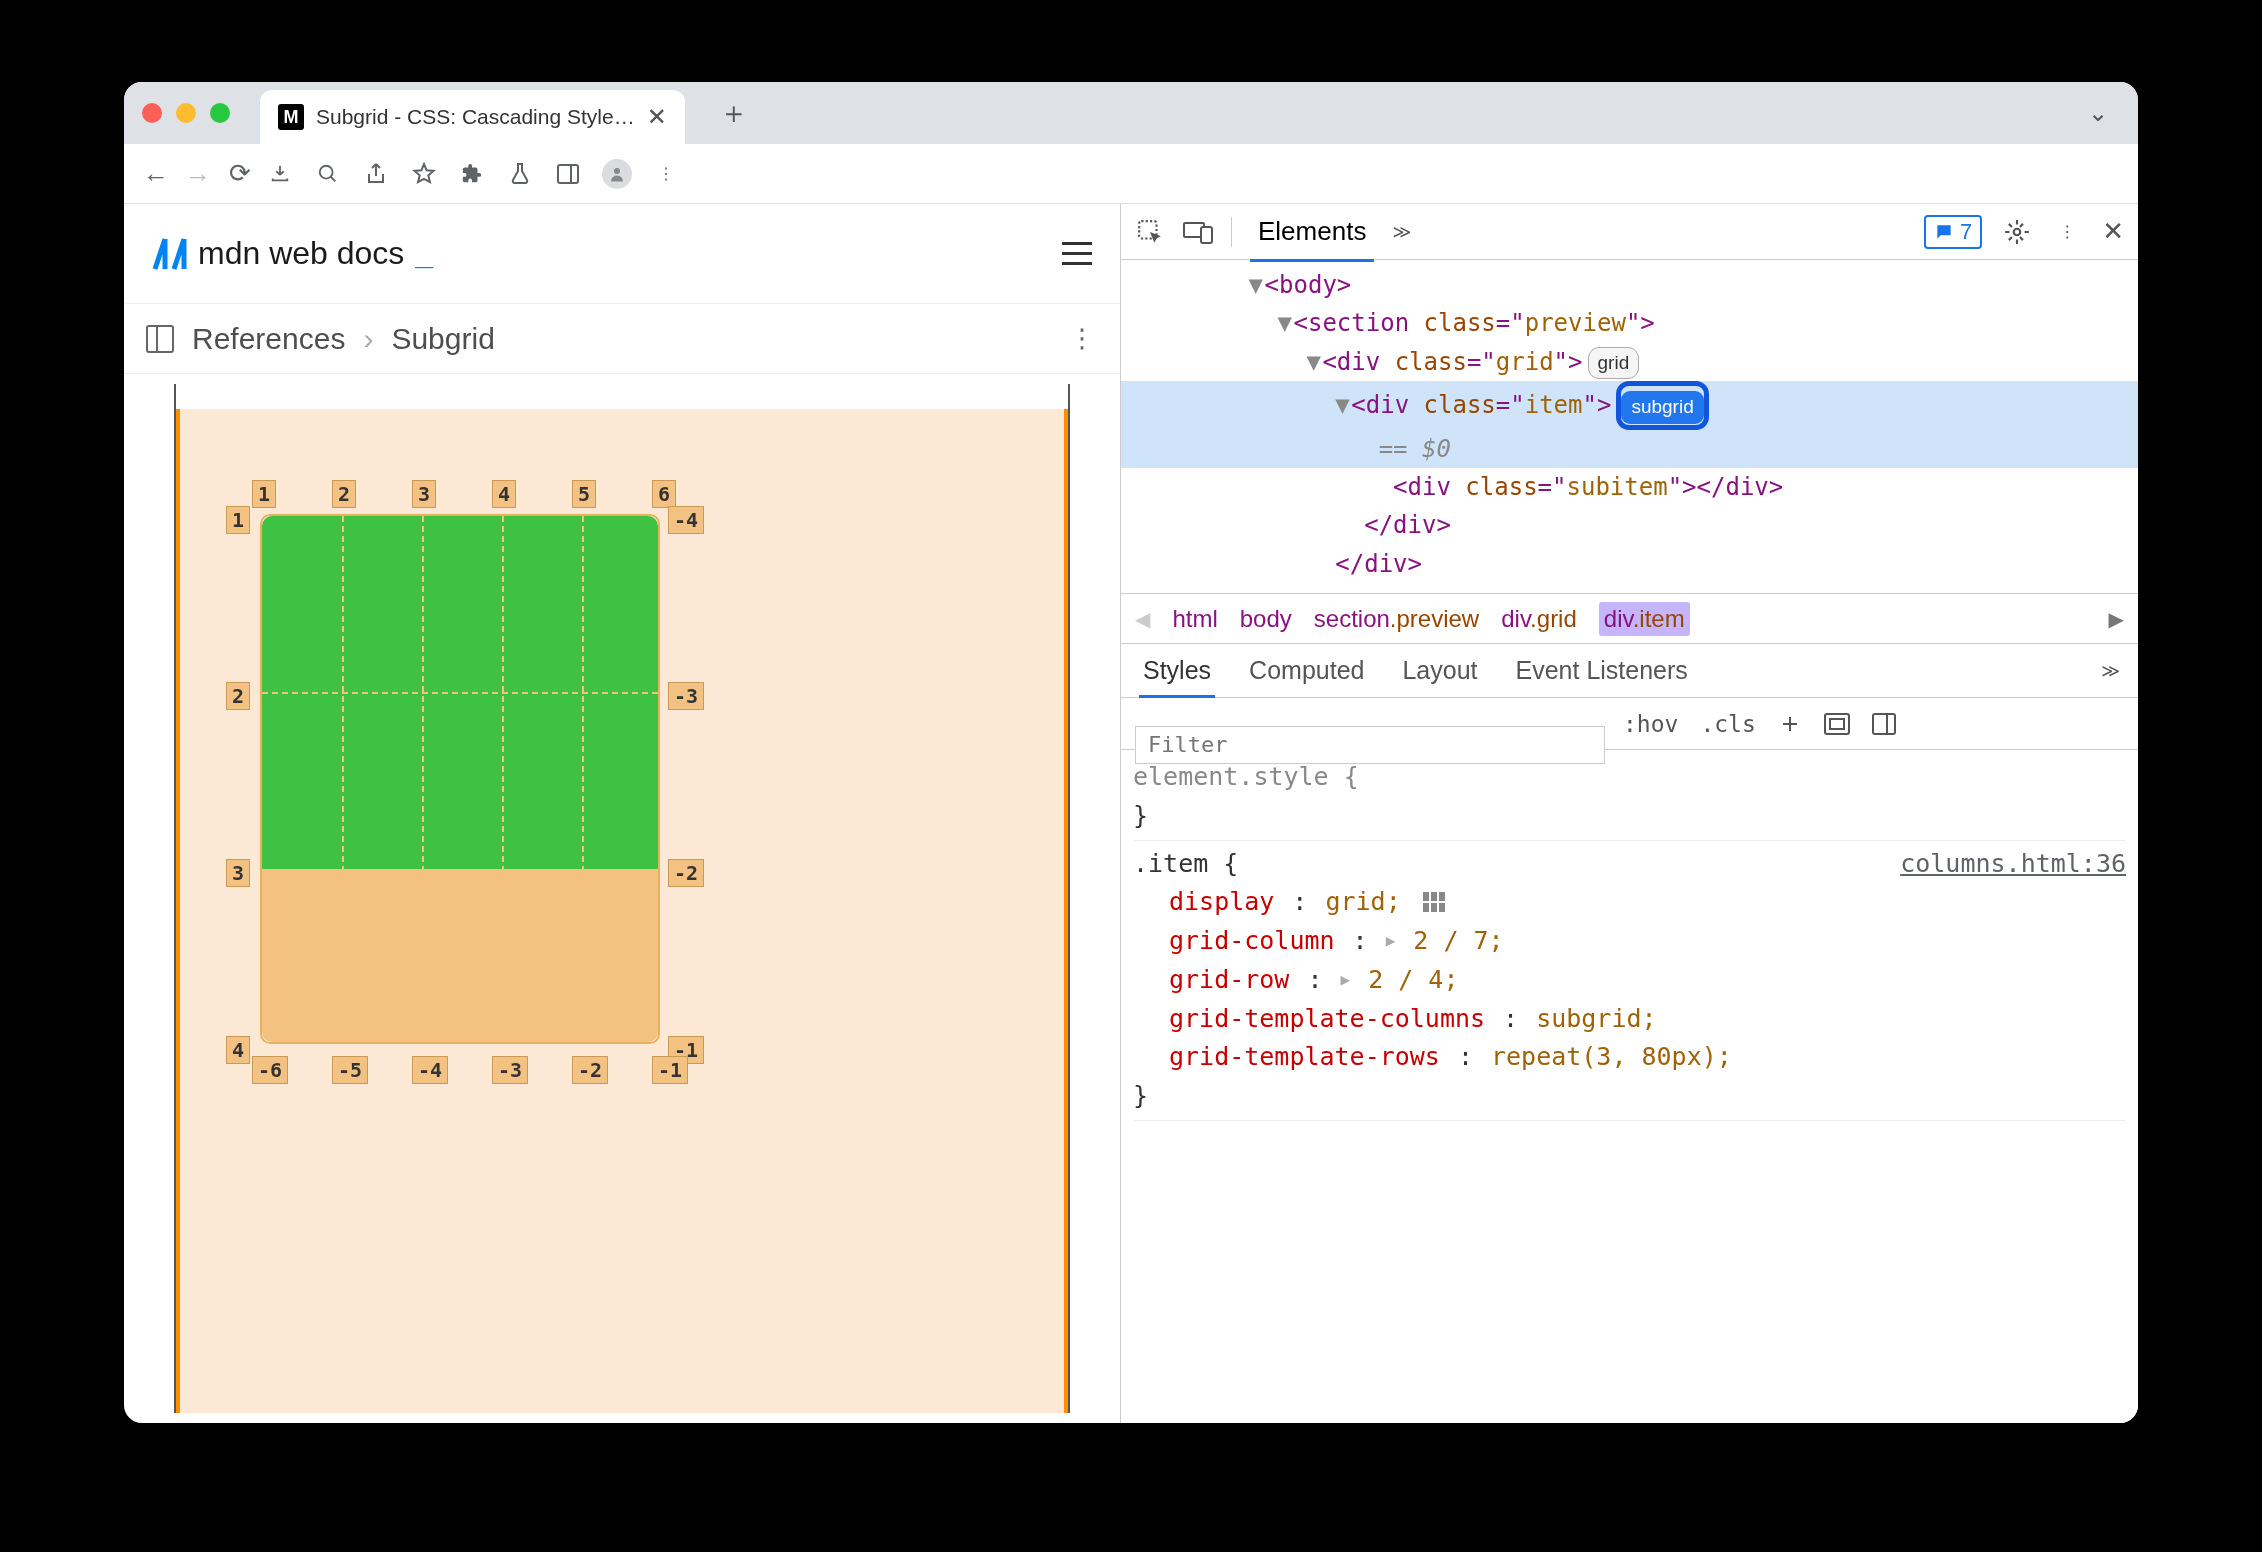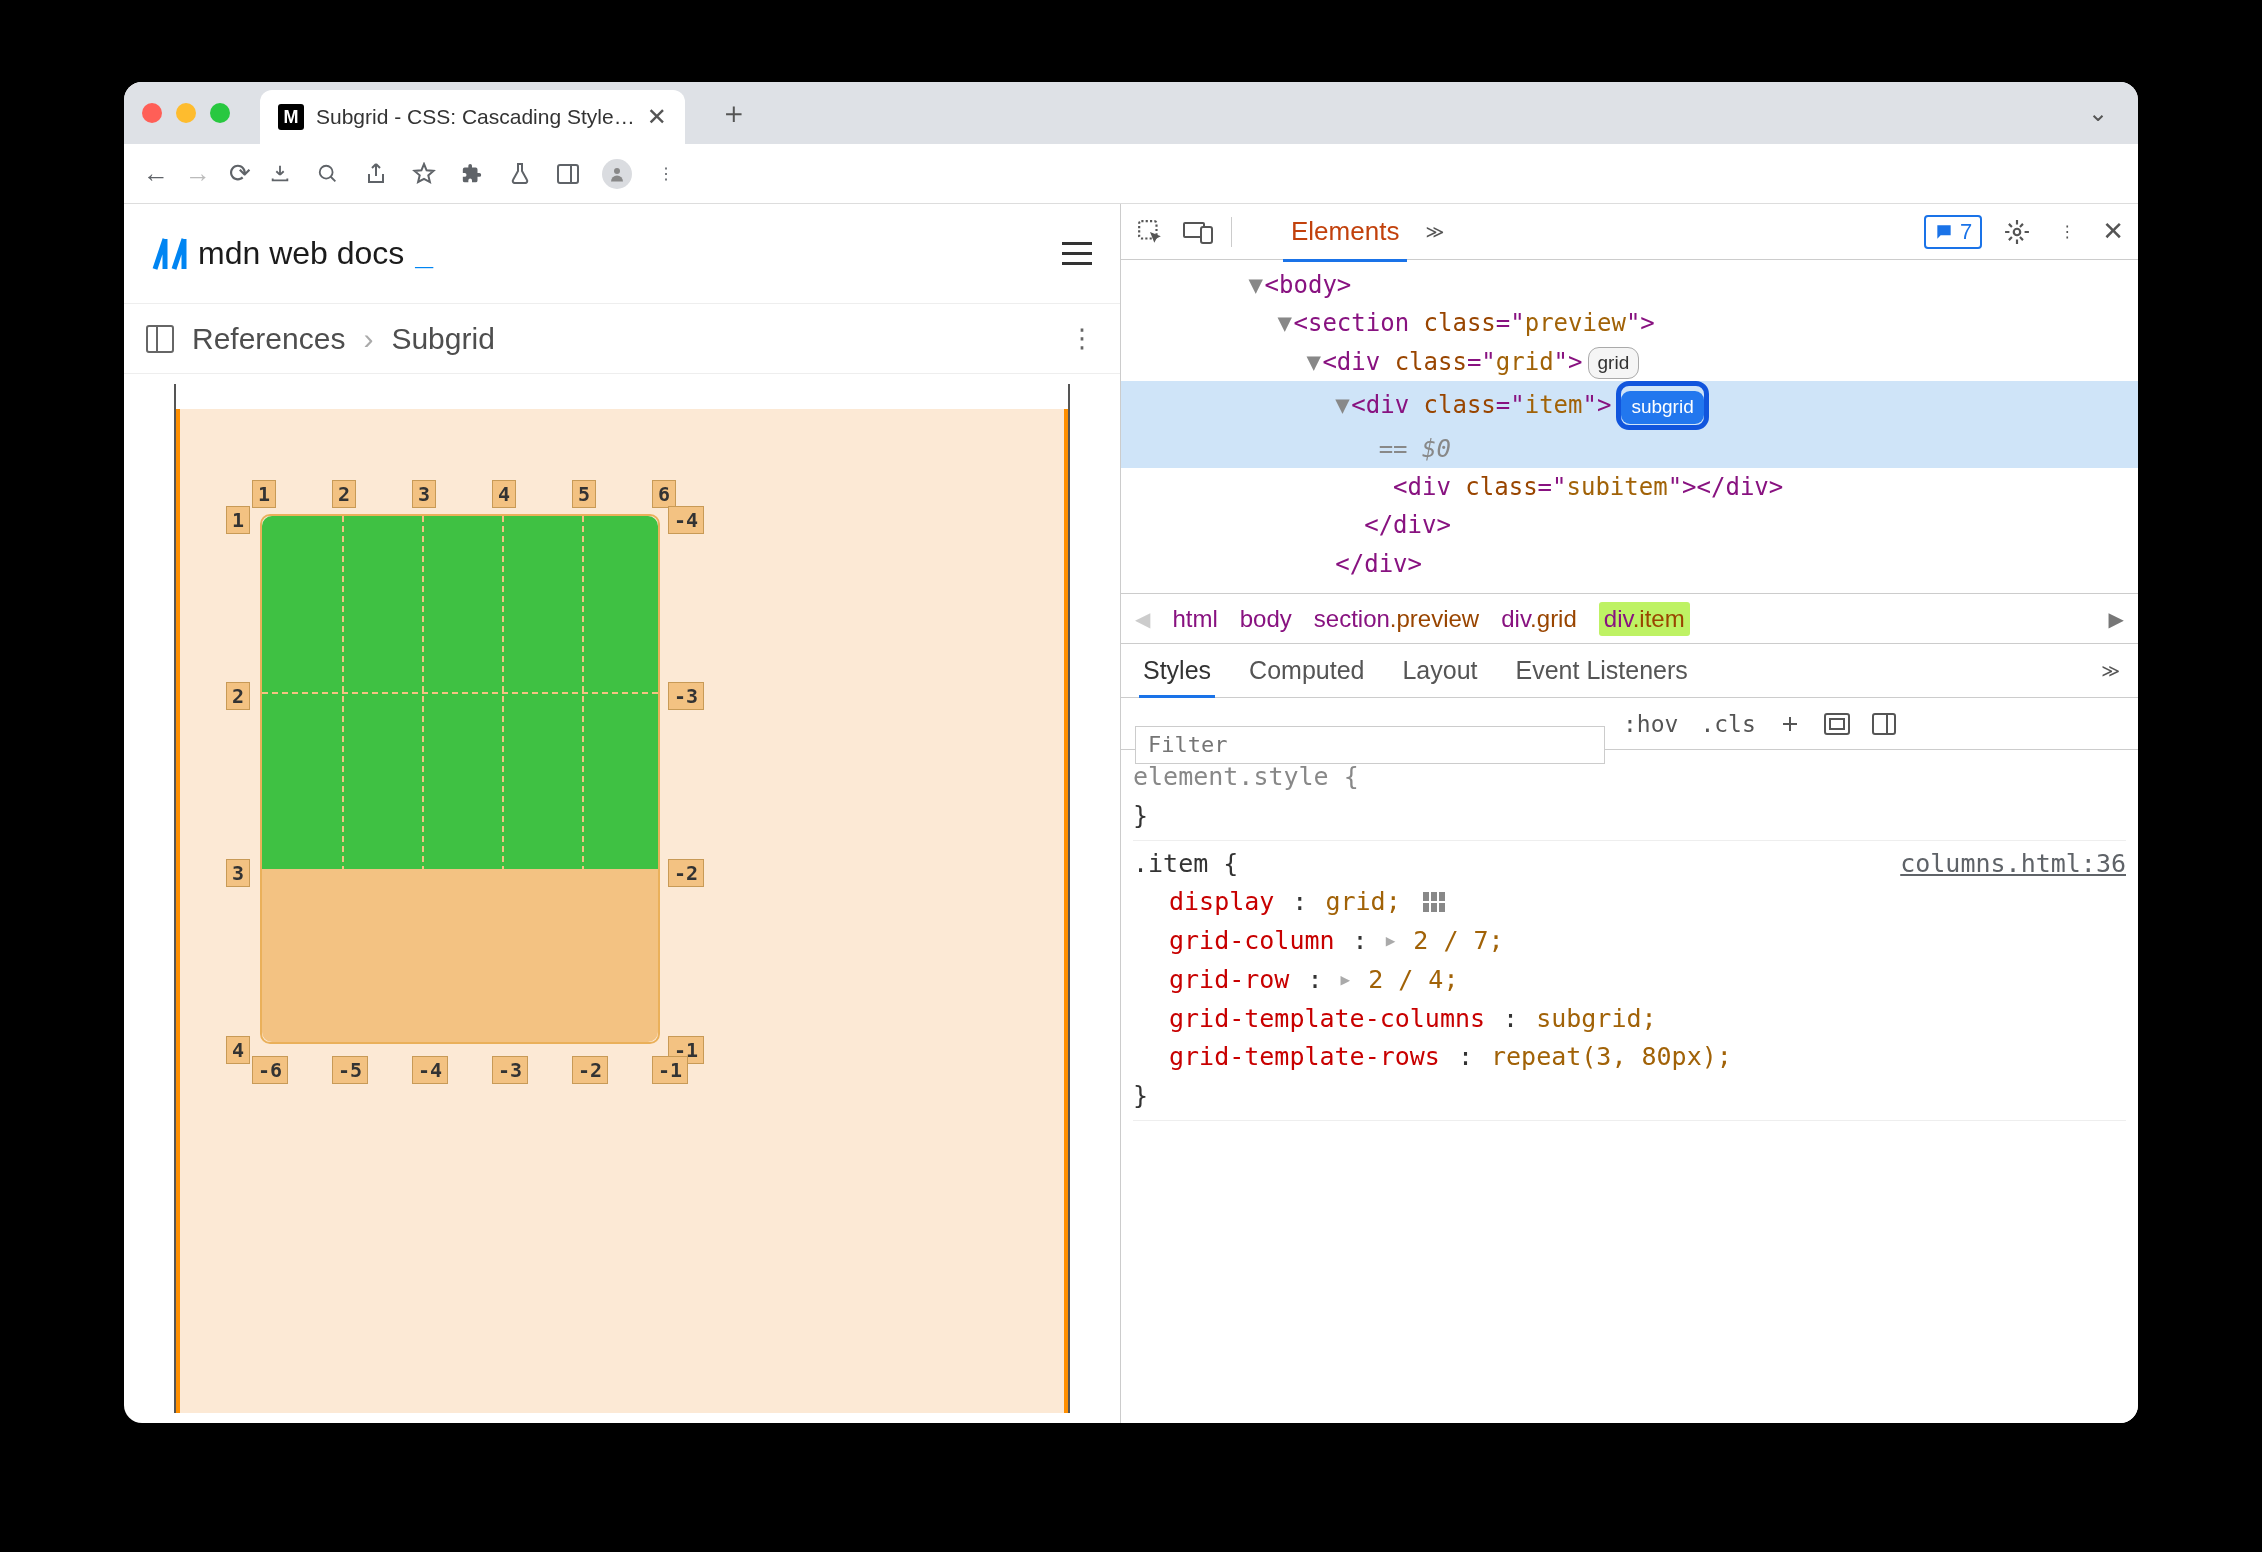--- a/index.html
+++ b/index.html
@@ -46,21 +46,21 @@
 .subgrid-box { position: relative; width: 400px; height: 530px; border: 2px solid #eab05a; border-radius: 10px; }
 .green-area { position: absolute; left: 0; top: 0; right: 0; height: 353px; background: #3fc143; border-radius: 10px 10px 0 0; }
 .orange-area { position: absolute; left: 0; top: 353px; right: 0; bottom: 0; background: #f3c282; border-radius: 0 0 10px 10px; }
 .grid-line-v { position: absolute; top: 0; bottom: 0; width: 0; border-left: 2px dashed #f3c282; }
 .grid-line-h { position: absolute; left: 0; right: 0; height: 0; border-top: 2px dashed #f3c282; }
 .label { position: absolute; background: #f3c282; border: 1px solid #c89a56; font-family: monospace; font-size: 20px; font-weight: bold; color: #333; padding: 1px 5px; min-width: 24px; text-align: center; }
 .devtools { flex: 1; display: flex; flex-direction: column; background: #fff; }
 .dt-header { height: 56px; border-bottom: 1px solid #ccc; display: flex; align-items: center; padding: 0 14px; gap: 18px; }
 .dt-tool-icon { width: 30px; height: 30px; display: flex; align-items: center; justify-content: center; color: #555; cursor: pointer; }
 .dt-sep { width: 1px; height: 30px; background: #ccc; }
-.dt-tab { font-size: 26px; color: #c2410c; padding: 12px 8px; cursor: pointer; position: relative; margin-left: 33px; }
+.dt-tab { font-size: 26px; color: #000000; padding: 12px 8px; cursor: pointer; position: relative; }
 .dt-tab.active::after { content: ''; position: absolute; bottom: -3px; left: 0; right: 0; height: 3px; background: #1a73e8; }
 .dt-more { font-size: 18px; color: #555; }
 .dt-right { margin-left: auto; display: flex; align-items: center; gap: 20px; }
 .dt-badge { display: flex; align-items: center; gap: 6px; border: 2px solid #1a73e8; border-radius: 4px; padding: 2px 8px; color: #1a73e8; font-size: 22px; }
 .dt-close { font-size: 26px; color: #555; cursor: pointer; }
 .dom-tree { flex: 0 0 auto; padding: 6px 0 10px 0; font-family: Menlo, monospace; font-size: 24px; line-height: 1.6; overflow-y: auto; border-bottom: 1px solid #ccc; }
 .dom-row { white-space: pre; padding: 0 12px; }
 .dom-row.sel { background: #cfe4f8; }
 .punct { color: #881280; }
 .tagn { color: #881280; }
@@ -68,21 +68,21 @@
 .attrv { color: #a16207; }
 .expand { color: #888; display: inline-block; width: 16px; }
 .dots { background: #e8e8e8; border-radius: 4px; padding: 0 4px; color: #999; }
 .grid-badge { display: inline-block; border: 1.5px solid #aaa; border-radius: 11px; padding: 0 9px; font-size: 19px; color: #333; background: #f5f5f5; vertical-align: 1px; font-family: -apple-system, sans-serif; margin-left: 5px; }
 .subgrid-badge-hl { display: inline-block; border: 5px solid #1155dd; border-radius: 13px; padding: 0px; margin-left: 5px; }
 .subgrid-badge-inner { display: inline-block; background: #2277ee; color: #fff; border-radius: 9px; padding: 1px 10px; font-size: 19px; font-family: -apple-system, sans-serif; }
 .console-marker { color: #888; font-style: italic; }
 .breadcrumbs { height: 50px; border-bottom: 1px solid #ccc; display: flex; align-items: center; padding: 0 14px; gap: 22px; font-size: 24px; }
 .bc-item { color: #881280; cursor: pointer; }
 .bc-item .cls { color: #994500; }
-.bc-item.sel { background: #bef264; padding: 3px 5px; border-radius: 3px; }
+.bc-item.sel { background: #c4b5fd; padding: 3px 5px; border-radius: 3px; }
 .bc-arrow { color: #777; font-size: 20px; }
 .bc-arrow.off { color: #ccc; }
 .styles-tabs { height: 54px; border-bottom: 1px solid #ccc; display: flex; align-items: center; padding: 0 18px; gap: 30px; font-size: 25px; }
 .st-tab { color: #555; padding: 12px 4px; cursor: pointer; position: relative; }
 .st-tab.active { color: #333; }
 .st-tab.active::after { content: ''; position: absolute; bottom: -1px; left: 0; right: 0; height: 3px; background: #1a73e8; }
 .filter-row { height: 52px; border-bottom: 1px solid #ccc; display: flex; align-items: center; gap: 14px; padding: 0 14px; font-family: Menlo, monospace; }
 .filter-input { flex: 0 0 470px; height: 38px; border: 1px solid #ccc; padding: 0 12px; font-size: 22px; color: #999; font-family: inherit; outline: none; margin-top: 42px; }
 .filter-btn { font-size: 23px; color: #555; cursor: pointer; padding: 0 4px; }
 .styles-body { flex: 1; padding: 8px 12px; font-family: Menlo, monospace; font-size: 25px; line-height: 1.55; color: #333; overflow: hidden; }

